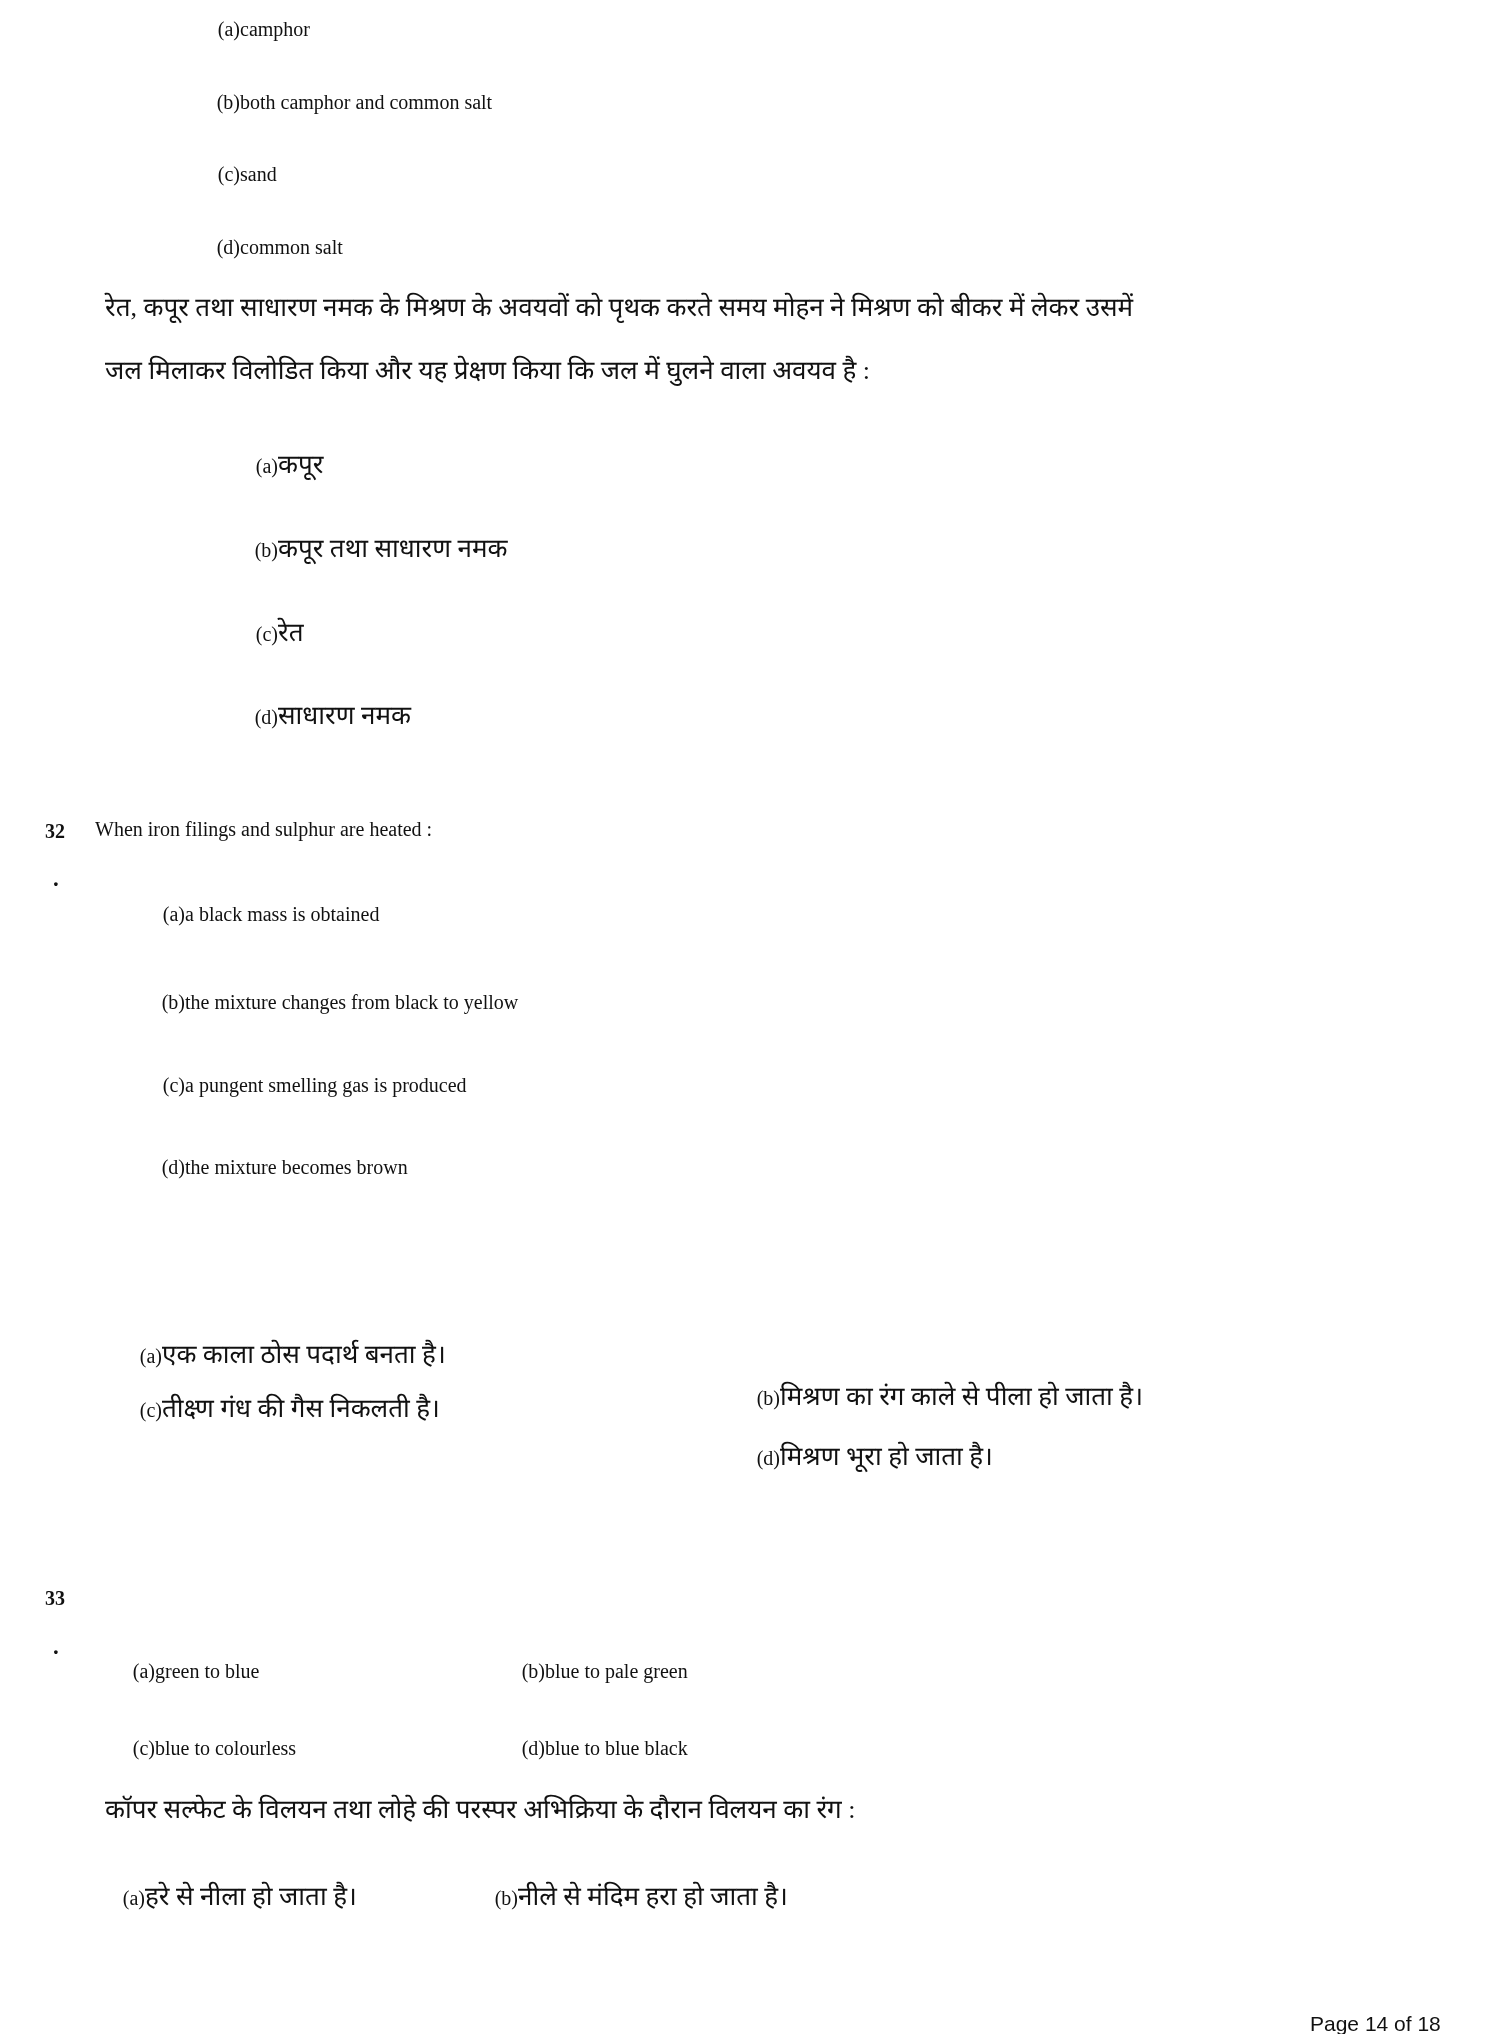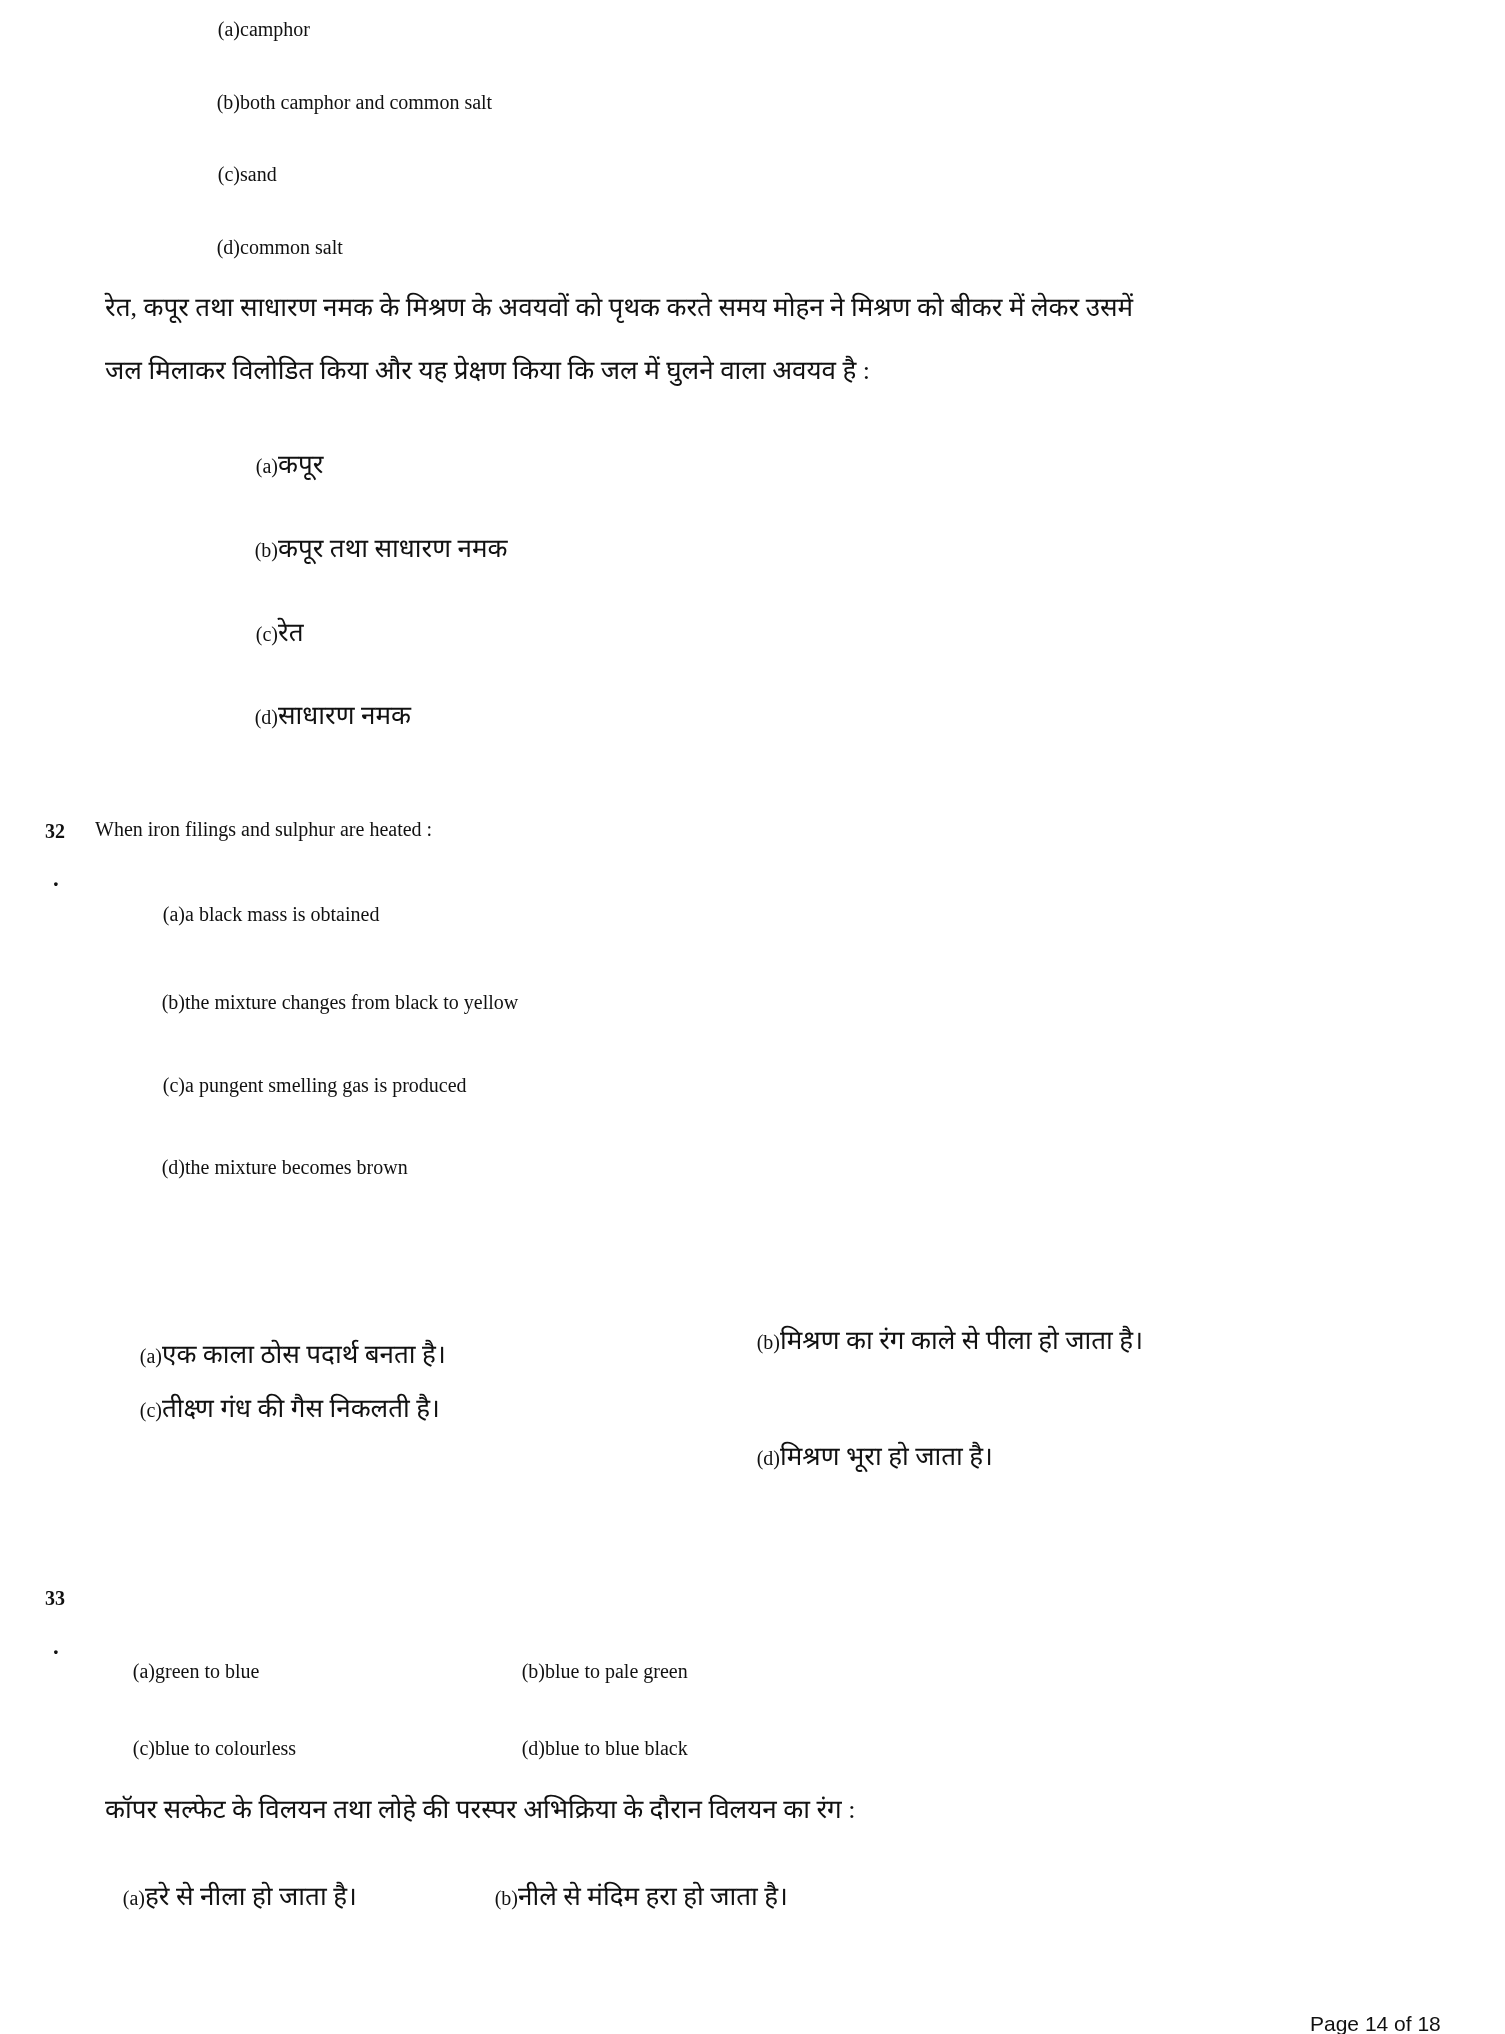--- a/index.html
+++ b/index.html
@@ -69,21 +69,21 @@
     <span class="letter" style="width:85px">(c)</span><span>a pungent smelling gas is produced</span>
   </div>
   <div class="abs en" style="left:100px; top:1156px">
     <span class="letter" style="width:85px">(d)</span><span>the mixture becomes brown</span>
   </div>
 
 
   <div class="abs hi" style="left:100px; top:1340px">
     <span class="letter en" style="width:62px">(a)</span><span>एक काला ठोस पदार्थ बनता है।</span>
   </div>
-  <div class="abs hi" style="left:700px; top:1326px">
+  <div class="abs hi" style="left:700px; top:1382px">
     <span class="letter en" style="width:80px">(b)</span><span>मिश्रण का रंग काले से पीला हो जाता है।</span>
   </div>
   <div class="abs hi" style="left:100px; top:1394px">
     <span class="letter en" style="width:62px">(c)</span><span>तीक्ष्ण गंध की गैस निकलती है।</span>
   </div>
   <div class="abs hi" style="left:700px; top:1442px">
     <span class="letter en" style="width:80px">(d)</span><span>मिश्रण भूरा हो जाता है।</span>
   </div>
 
   <div class="abs qnum" style="left:45px; top:1587px">33</div>

